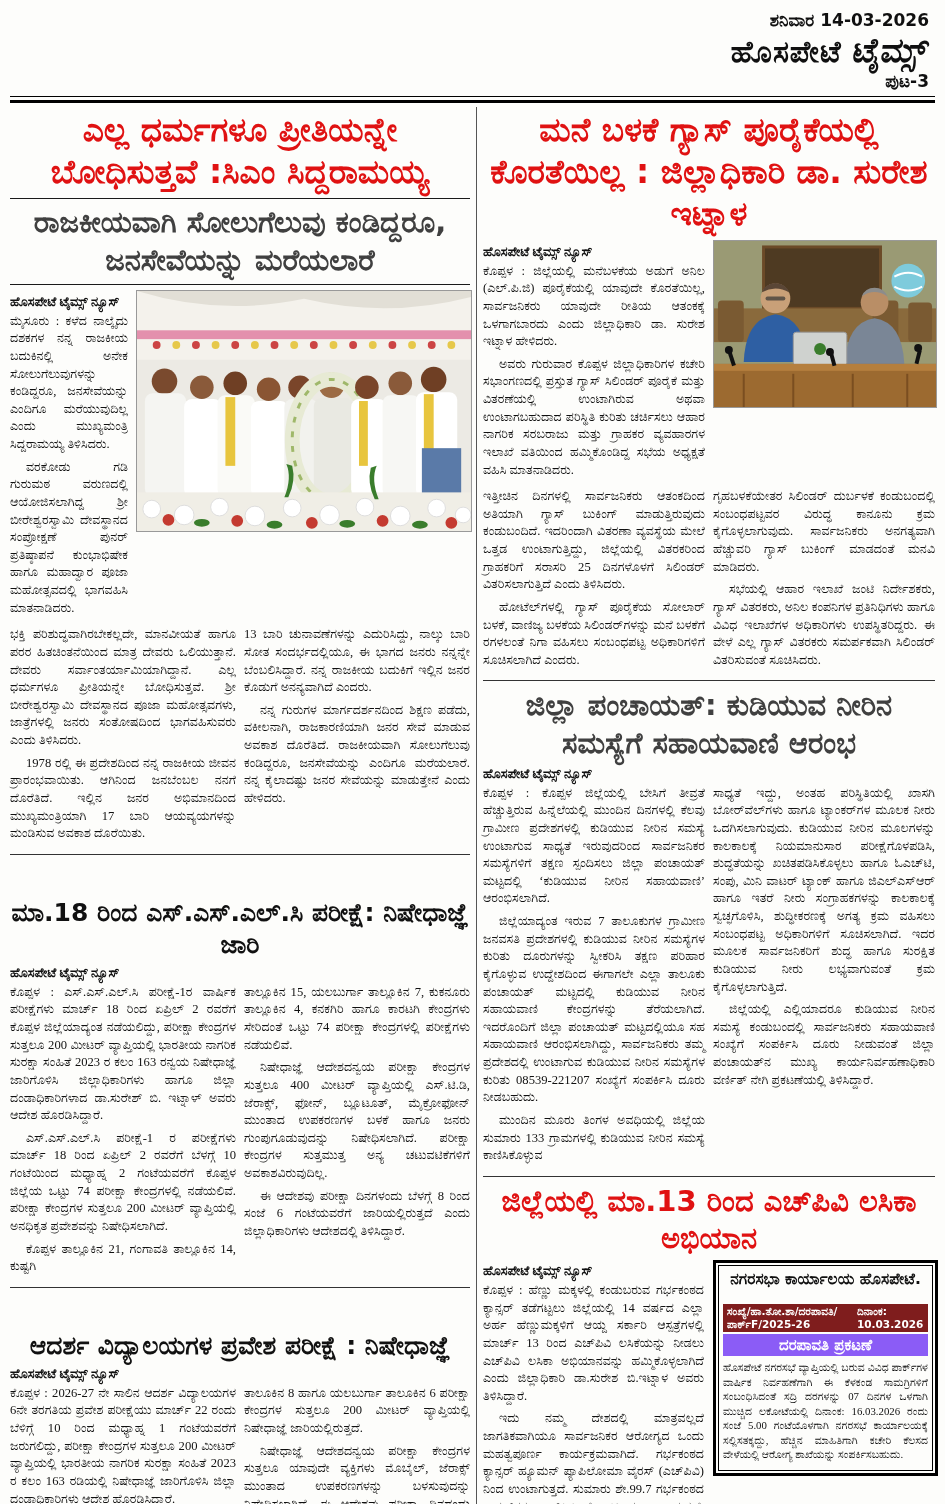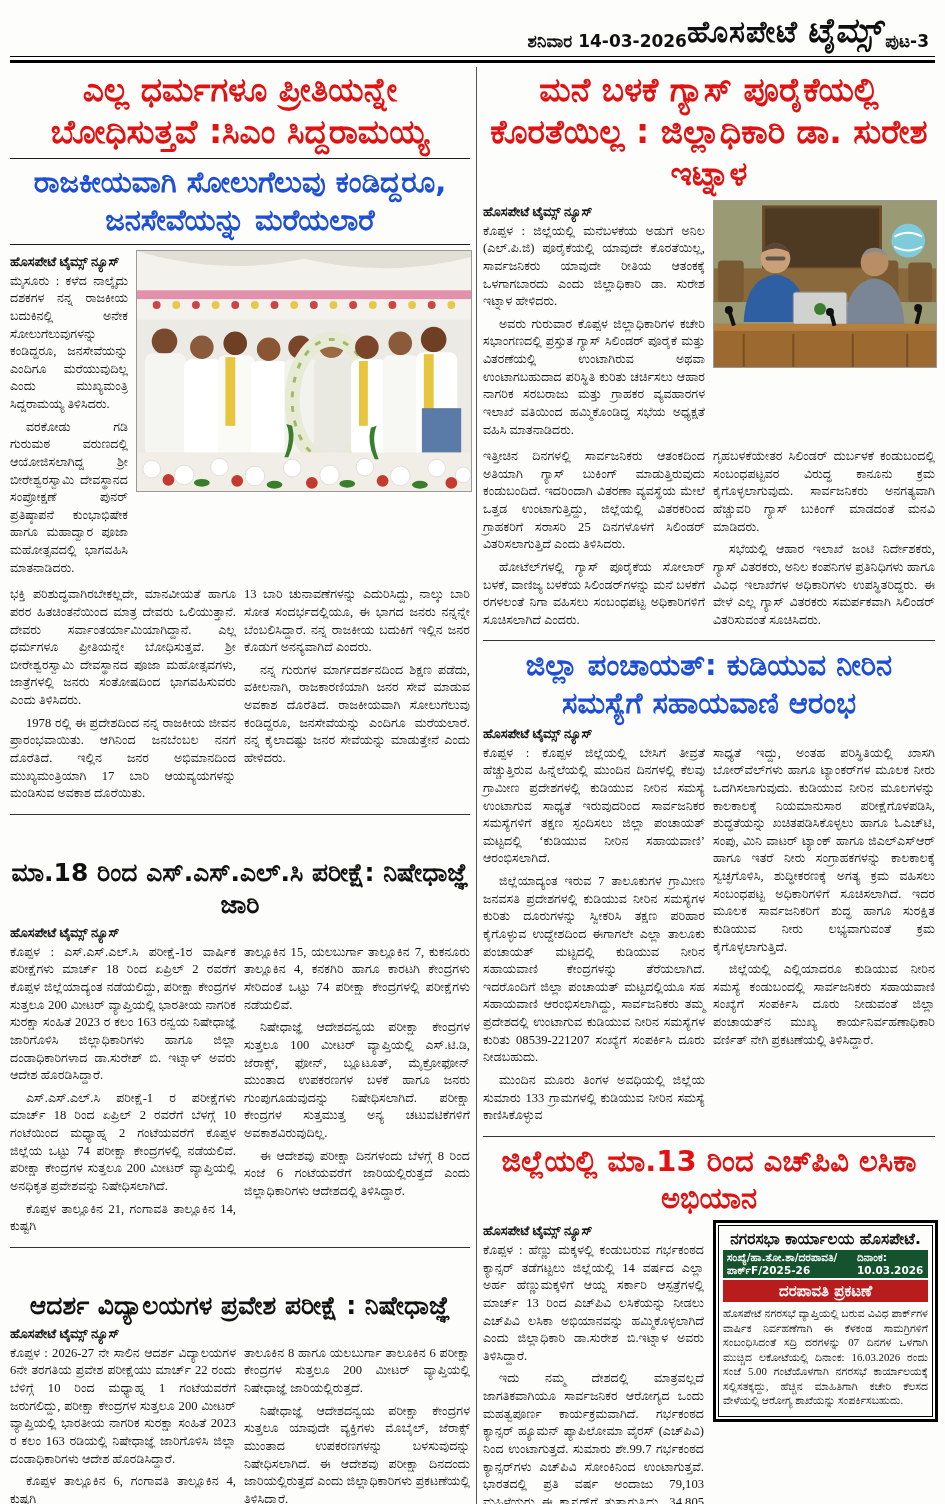--- a/index.html
+++ b/index.html
@@ -1,59 +1,59 @@
 <!DOCTYPE html>
 <html lang="kn"><head>
 <meta charset="utf-8">
 <style>
   html,body{margin:0;padding:0;background:#e8e8e4;}
   .paper{width:945px;min-height:1504px;margin:0 auto;background:#fdfdfb;color:#101010;
          font-family:"Liberation Serif",serif;box-sizing:border-box;padding:2px 0 10px;}
   
-  .mast-row{display:flex;justify-content:flex-end;align-items:flex-end;padding:8px 16px 2px;}
+  .mast-row{display:flex;justify-content:space-between;align-items:flex-end;padding:8px 16px 2px;flex-direction:column;}
   .mast-date,.mast-page{font-family:"DejaVu Sans",sans-serif;font-weight:bold;font-size:17px;}
   .masthead{font-family:"DejaVu Sans",sans-serif;font-weight:bold;font-size:30px;letter-spacing:1px;}
   .masthead .fancy{display:inline-block;transform:skewX(-8deg);font-size:34px;}
   .head-rule{margin:3px 10px 0;border-top:1px solid #000;border-bottom:3px solid #000;height:3px;}
   
   .content{display:flex;padding:4px 10px 0;}
   .col-left{width:460px;flex:0 0 460px;}
   .vdiv{width:1px;background:#555;margin:0 6px;}
   .col-right{flex:1;min-width:0;}
   .thin-rule{border-top:1.5px solid #1a1a1a;margin:5px 0;}
   .mid-rule{border-top:1px solid #333;margin:6px 0;}
   
   .headline{font-family:"DejaVu Sans",sans-serif;font-weight:bold;text-align:center;line-height:1.28;margin:2px 0;}
   .h-xl{font-size:33px;}
   .h-lg{font-size:29px;}
   .h-md{font-size:25px;margin-top:42px;}
   .h-sm{font-size:22px;}
   .red{color:#e01212;}
-  .blue{color:#1d4ed8;}
+  .blue{color:#404040;}
   .black{color:#111;}
   .byline{font-family:Liberation Serif, serif;font-weight:bold;font-size:13px;margin:4px 0 3px;}
   
   .body p{font-size:12.6px;line-height:1.4;text-align:justify;margin:0 0 5px;text-indent:16px;}
   .body p.nofirst{text-indent:0;}
   .twocol{display:flex;gap:8px;}
   .twocol>div{flex:1;min-width:0;}
   .photo-row{display:flex;gap:8px;margin:4px 0;}
   .photo-side{width:118px;flex:0 0 118px;}
   .photo-frame{flex:1;}
   .photo-frame svg{display:block;width:100%;height:auto;border:1px solid #999;}
   .bottom-split{display:flex;margin-top:4px;}
   .bottom-split .sub{flex:1;min-width:0;padding:0 7px;}
   .bottom-split .sub+.sub{border-left:1px solid #444;}
   
   .notice{border:1px solid #000;outline:3px solid #000;outline-offset:2px;margin:6px 2px 4px 4px;padding:4px;
           font-family:"Liberation Serif",serif;}
   .notice-title{text-align:center;font-weight:bold;font-size:15.5px;font-family:"DejaVu Sans",sans-serif;}
-  .notice-refrow{display:flex;justify-content:space-between;background:#14532d;color:#fff;
-                 font-size:10.5px;font-weight:bold;padding:1px 4px;margin-top:2px;font-family:"DejaVu Sans",sans-serif;}
-  .notice-banner{background:#b91c1c;color:#fff;text-align:center;font-weight:bold;font-size:15px;
+  .notice-refrow{display:flex;justify-content:space-between;background:#7f1d1d;color:#fff;
+                 font-size:10.5px;font-weight:bold;padding:1px 4px;margin-top:16px;font-family:"DejaVu Sans",sans-serif;}
+  .notice-banner{background:#8b5cf6;color:#fff;text-align:center;font-weight:bold;font-size:15px;
                  padding:2px 0;margin-top:2px;font-family:"DejaVu Sans",sans-serif;}
   .notice-para{font-size:10.8px;text-align:justify;line-height:1.35;margin:4px 0;}
 </style>
 </head>
 <body>
 
 <div class="paper">
 
   <header class="mast-row">
     <span class="mast-date">ಶನಿವಾರ 14-03-2026</span>
@@ -183,21 +183,21 @@
         <h2 class="headline h-md black">ಮಾ.18 ರಿಂದ ಎಸ್.ಎಸ್.ಎಲ್.ಸಿ ಪರೀಕ್ಷೆ: ನಿಷೇಧಾಜ್ಞೆ ಜಾರಿ</h2>
         <div class="byline">ಹೊಸಪೇಟೆ ಟೈಮ್ಸ್ ನ್ಯೂಸ್</div>
         <div class="twocol body">
           <div>
             <p class="nofirst">ಕೊಪ್ಪಳ : ಎಸ್.ಎಸ್.ಎಲ್.ಸಿ ಪರೀಕ್ಷೆ-1ರ ವಾರ್ಷಿಕ ಪರೀಕ್ಷೆಗಳು ಮಾರ್ಚ್ 18 ರಿಂದ ಏಪ್ರಿಲ್ 2 ರವರೆಗೆ ಕೊಪ್ಪಳ ಜಿಲ್ಲೆಯಾದ್ಯಂತ ನಡೆಯಲಿದ್ದು, ಪರೀಕ್ಷಾ ಕೇಂದ್ರಗಳ ಸುತ್ತಲೂ 200 ಮೀಟರ್ ವ್ಯಾಪ್ತಿಯಲ್ಲಿ ಭಾರತೀಯ ನಾಗರಿಕ ಸುರಕ್ಷಾ ಸಂಹಿತೆ 2023 ರ ಕಲಂ 163 ರನ್ವಯ ನಿಷೇಧಾಜ್ಞೆ ಜಾರಿಗೊಳಿಸಿ ಜಿಲ್ಲಾಧಿಕಾರಿಗಳು ಹಾಗೂ ಜಿಲ್ಲಾ ದಂಡಾಧಿಕಾರಿಗಳಾದ ಡಾ.ಸುರೇಶ್ ಬಿ. ಇಟ್ನಾಳ್ ಅವರು ಆದೇಶ ಹೊರಡಿಸಿದ್ದಾರೆ.</p>
             <p>ಎಸ್.ಎಸ್.ಎಲ್.ಸಿ ಪರೀಕ್ಷೆ-1 ರ ಪರೀಕ್ಷೆಗಳು ಮಾರ್ಚ್ 18 ರಿಂದ ಏಪ್ರಿಲ್ 2 ರವರೆಗೆ ಬೆಳಗ್ಗೆ 10 ಗಂಟೆಯಿಂದ ಮಧ್ಯಾಹ್ನ 2 ಗಂಟೆಯವರೆಗೆ ಕೊಪ್ಪಳ ಜಿಲ್ಲೆಯ ಒಟ್ಟು 74 ಪರೀಕ್ಷಾ ಕೇಂದ್ರಗಳಲ್ಲಿ ನಡೆಯಲಿವೆ. ಪರೀಕ್ಷಾ ಕೇಂದ್ರಗಳ ಸುತ್ತಲೂ 200 ಮೀಟರ್ ವ್ಯಾಪ್ತಿಯಲ್ಲಿ ಅನಧಿಕೃತ ಪ್ರವೇಶವನ್ನು ನಿಷೇಧಿಸಲಾಗಿದೆ.</p>
             <p>ಕೊಪ್ಪಳ ತಾಲ್ಲೂಕಿನ 21, ಗಂಗಾವತಿ ತಾಲ್ಲೂಕಿನ 14, ಕುಷ್ಟಗಿ</p>
           </div>
           <div>
             <p class="nofirst">ತಾಲ್ಲೂಕಿನ 15, ಯಲಬುರ್ಗಾ ತಾಲ್ಲೂಕಿನ 7, ಕುಕನೂರು ತಾಲ್ಲೂಕಿನ 4, ಕನಕಗಿರಿ ಹಾಗೂ ಕಾರಟಗಿ ಕೇಂದ್ರಗಳು ಸೇರಿದಂತೆ ಒಟ್ಟು 74 ಪರೀಕ್ಷಾ ಕೇಂದ್ರಗಳಲ್ಲಿ ಪರೀಕ್ಷೆಗಳು ನಡೆಯಲಿವೆ.</p>
-            <p>ನಿಷೇಧಾಜ್ಞೆ ಆದೇಶದನ್ವಯ ಪರೀಕ್ಷಾ ಕೇಂದ್ರಗಳ ಸುತ್ತಲೂ 100 ಮೀಟರ್ ವ್ಯಾಪ್ತಿಯಲ್ಲಿ ಎಸ್.ಟಿ.ಡಿ, ಜೆರಾಕ್ಸ್, ಫೋನ್, ಬ್ಲೂಟೂತ್, ಮೈಕ್ರೋಫೋನ್ ಮುಂತಾದ ಉಪಕರಣಗಳ ಬಳಕೆ ಹಾಗೂ ಜನರು ಗುಂಪುಗೂಡುವುದನ್ನು ನಿಷೇಧಿಸಲಾಗಿದೆ. ಪರೀಕ್ಷಾ ಕೇಂದ್ರಗಳ ಸುತ್ತಮುತ್ತ ಅನ್ಯ ಚಟುವಟಿಕೆಗಳಿಗೆ ಅವಕಾಶವಿರುವುದಿಲ್ಲ.</p>
+            <p>ನಿಷೇಧಾಜ್ಞೆ ಆದೇಶದನ್ವಯ ಪರೀಕ್ಷಾ ಕೇಂದ್ರಗಳ ಸುತ್ತಲೂ 400 ಮೀಟರ್ ವ್ಯಾಪ್ತಿಯಲ್ಲಿ ಎಸ್.ಟಿ.ಡಿ, ಜೆರಾಕ್ಸ್, ಫೋನ್, ಬ್ಲೂಟೂತ್, ಮೈಕ್ರೋಫೋನ್ ಮುಂತಾದ ಉಪಕರಣಗಳ ಬಳಕೆ ಹಾಗೂ ಜನರು ಗುಂಪುಗೂಡುವುದನ್ನು ನಿಷೇಧಿಸಲಾಗಿದೆ. ಪರೀಕ್ಷಾ ಕೇಂದ್ರಗಳ ಸುತ್ತಮುತ್ತ ಅನ್ಯ ಚಟುವಟಿಕೆಗಳಿಗೆ ಅವಕಾಶವಿರುವುದಿಲ್ಲ.</p>
             <p>ಈ ಆದೇಶವು ಪರೀಕ್ಷಾ ದಿನಗಳಂದು ಬೆಳಗ್ಗೆ 8 ರಿಂದ ಸಂಜೆ 6 ಗಂಟೆಯವರೆಗೆ ಜಾರಿಯಲ್ಲಿರುತ್ತದೆ ಎಂದು ಜಿಲ್ಲಾಧಿಕಾರಿಗಳು ಆದೇಶದಲ್ಲಿ ತಿಳಿಸಿದ್ದಾರೆ.</p>
           </div>
         </div>
       </article>
 
       <div class="mid-rule"></div>
 
       <article>
         <h2 class="headline h-md black">ಆದರ್ಶ ವಿದ್ಯಾಲಯಗಳ ಪ್ರವೇಶ ಪರೀಕ್ಷೆ : ನಿಷೇಧಾಜ್ಞೆ</h2>
         <div class="byline">ಹೊಸಪೇಟೆ ಟೈಮ್ಸ್ ನ್ಯೂಸ್</div>

